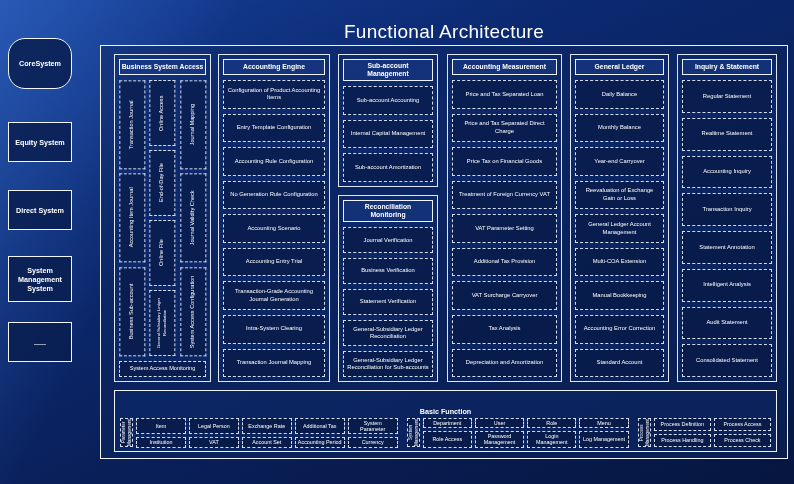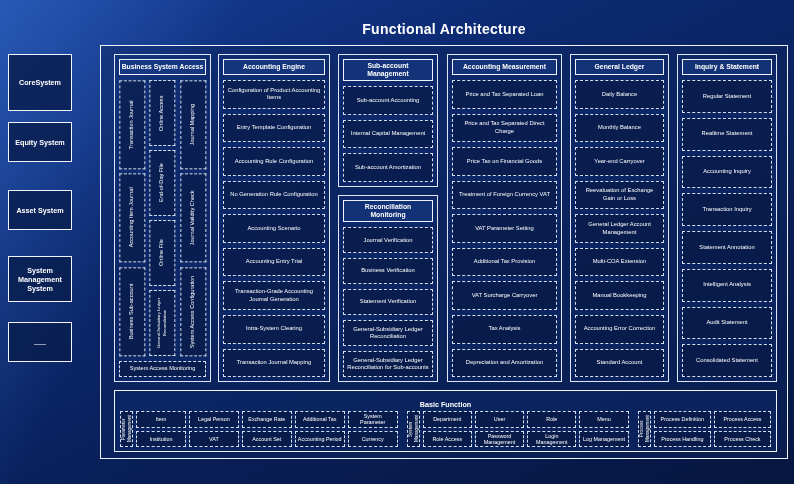--- a/index.html
+++ b/index.html
@@ -3,21 +3,21 @@
 <meta charset="utf-8">
 <style>
   * { margin:0; padding:0; box-sizing:border-box; }
   html,body { width:794px; height:484px; background:#05123a; font-family:"Liberation Sans", sans-serif; }
   .page { position:relative; width:794px; height:484px; overflow:hidden; color:#fff;
     background:
       linear-gradient(115deg, rgba(62,120,215,.45) 0%, rgba(62,120,215,0) 24%),
       linear-gradient(155deg, #16409a 0%, #0c2a72 30%, #091f58 62%, #061640 100%);
   }
   .title { position:absolute; top:21px; left:100px; width:688px; text-align:center;
-    font-size:14px; font-weight:bold; letter-spacing:.3px; }
+    font-size:19px; font-weight:normal; letter-spacing:.3px; }
   .sysbox { position:absolute; left:8px; width:64px; border:1.4px solid #f2f5fb; background:rgba(9,30,80,.85);
     display:flex; align-items:center; justify-content:center; text-align:center;
     font-size:7.2px; font-weight:bold; line-height:1.25; padding:2px; }
   .main { position:absolute; left:100px; top:45px; width:688px; height:414px;
     border:1.5px solid #eef2f9; background:rgba(13,38,95,.45); }
   .col { position:absolute; top:8px; height:328px; border:1px solid #dfe7f4; background:rgba(18,48,116,.30);
     display:flex; flex-direction:column; padding:4px; gap:5px; }
   .colhead { border:1px solid #eef2f9; background:rgba(32,70,150,.35); font-weight:bold; font-size:6.8px;
     text-align:center; display:flex; align-items:center; justify-content:center;
     padding:2px 1px; min-height:16px; line-height:1.2; flex:none; }
@@ -33,21 +33,21 @@
   .col-inquiry { left:576px; width:100px; }
   .bsa-body { flex:1; display:flex; gap:4px; min-height:0; }
   .vcol { flex:1; display:flex; flex-direction:column; gap:4px; min-width:0; }
   .vitem { flex:1; border:1px dashed #d5dff3; background:rgba(6,20,56,.5);
     display:flex; align-items:center; justify-content:center;
     writing-mode:vertical-rl; transform:rotate(180deg);
     font-size:5.6px; line-height:1.35; text-align:center; padding:3px 1px; }
   .vitem.tiny { font-size:4.2px; }
   .bsa-bottom { flex:none; min-height:16px; font-size:5.6px; }
   .basic { position:absolute; left:13px; top:344px; width:663px; height:62px; border:1px solid #eef2f9;
-    background:rgba(18,48,116,.30); padding:9px 5px 4px 5px; display:flex; flex-direction:column; }
+    background:rgba(18,48,116,.30); padding:16px 5px 4px 5px; display:flex; flex-direction:column; }
   .basic-head { text-align:center; font-weight:bold; font-size:7.2px; margin-bottom:2px; flex:none; }
   .basic-row { flex:1; display:flex; gap:9px; min-height:0; }
   .group { display:flex; gap:3px; min-width:0; }
   .group-param { flex:5; }
   .group-sys { flex:4; }
   .group-proc { flex:2.4; }
   .glabel { width:13px; flex:none; border:1px dashed #d5dff3; background:rgba(6,20,56,.5);
     writing-mode:vertical-rl; transform:rotate(180deg); font-size:4.6px; line-height:1.15;
     display:flex; align-items:center; justify-content:center; text-align:center; padding:2px 0; }
   .ggrid { flex:1; display:grid; grid-template-rows:1fr 1fr; gap:3px; min-width:0; }
@@ -56,23 +56,23 @@
   .g2 { grid-template-columns:repeat(2,1fr); }
   .gcell { border:1px dashed #d5dff3; background:rgba(6,20,56,.5); font-size:5.4px; line-height:1.15;
     display:flex; align-items:center; justify-content:center; text-align:center; padding:1px 2px; }
 </style>
 </head>
 <body>
 
 <div class="page">
   <div class="title">Functional Architecture</div>
 
-  <div class="sysbox" style="top:54px;height:57px;">CoreSystem</div>
+  <div class="sysbox" style="top:38px;height:51px;border-radius:17px;">CoreSystem</div>
   <div class="sysbox" style="top:122px;height:40px;text-align:center;">Equity System</div>
-  <div class="sysbox" style="top:190px;height:40px;">Asset System</div>
+  <div class="sysbox" style="top:190px;height:40px;">Direct System</div>
   <div class="sysbox" style="top:256px;height:46px;">System Management System</div>
   <div class="sysbox" style="top:322px;height:40px;">......</div>
 
   <div class="main">
 
     <div class="col col-bsa">
       <div class="colhead">Business System Access</div>
       <div class="bsa-body">
         <div class="vcol">
           <div class="vitem">Transaction Journal</div>

